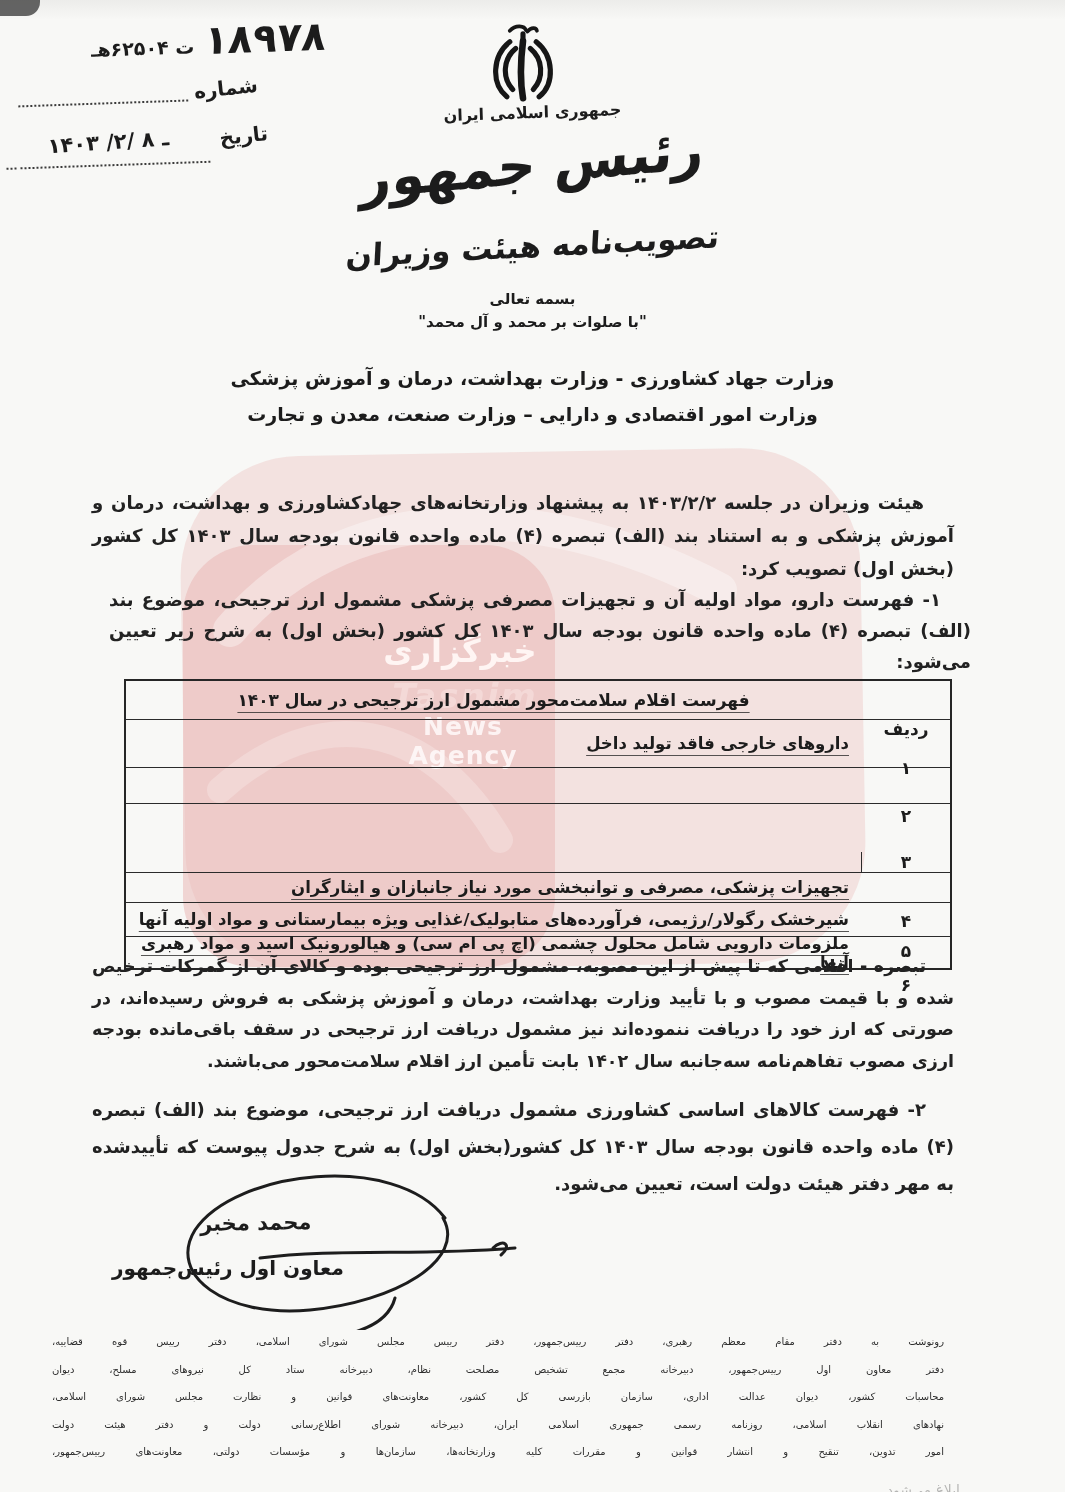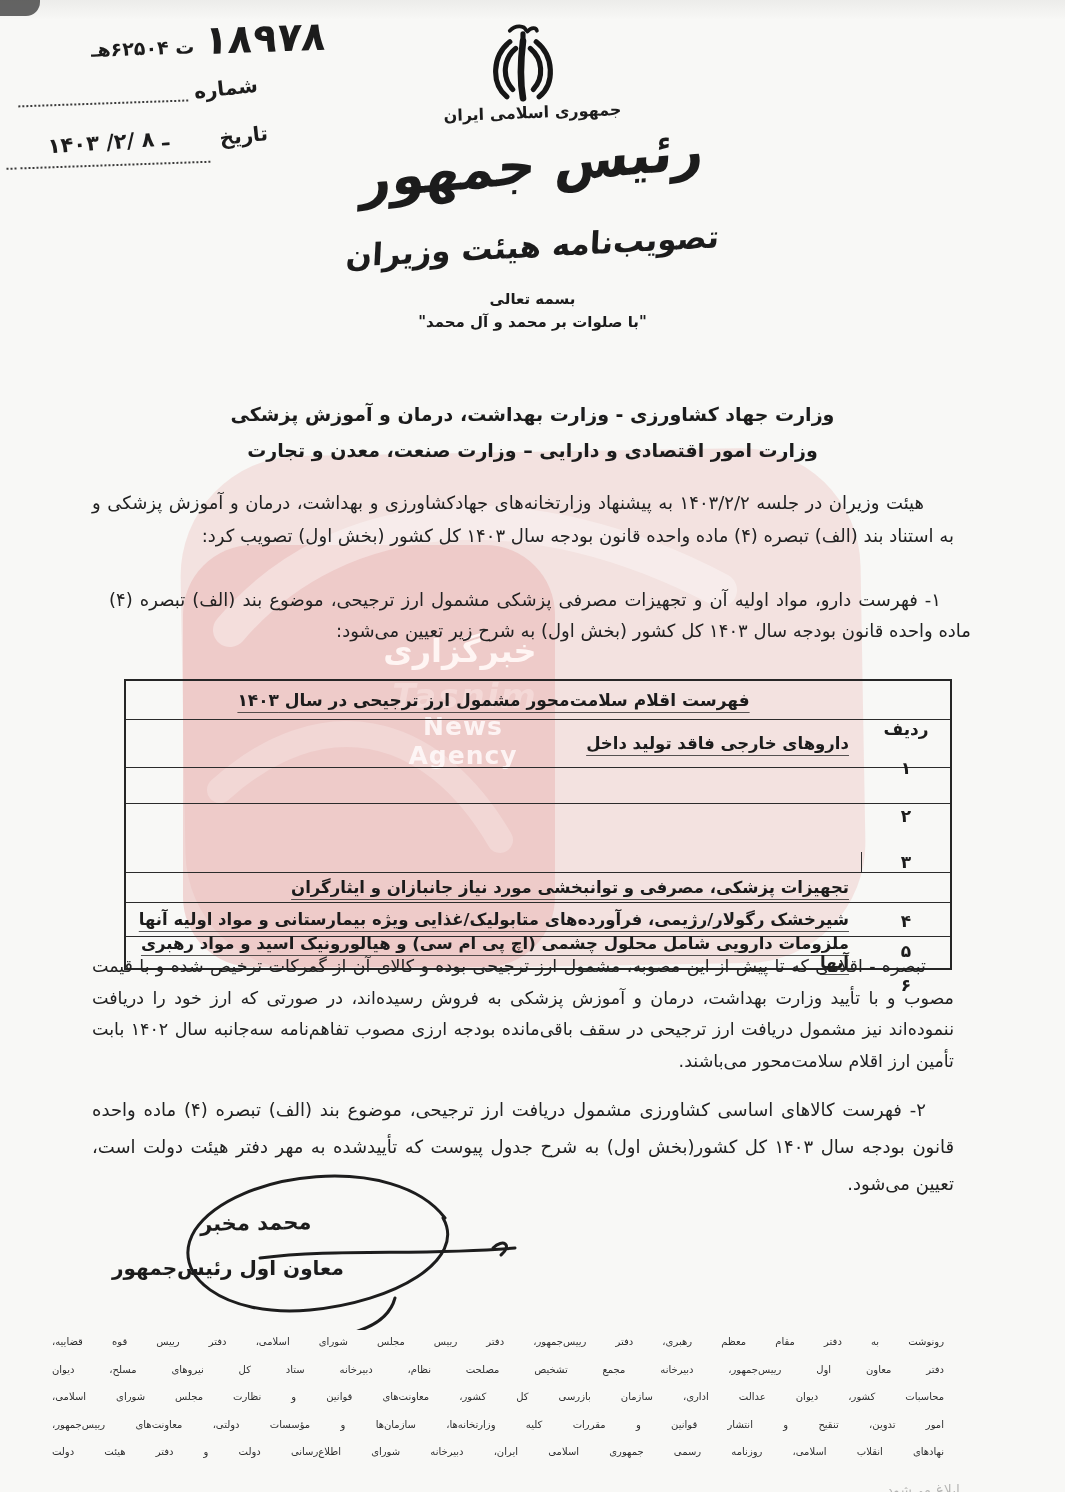--- a/index.html
+++ b/index.html
@@ -40,24 +40,24 @@
 
   
   .emblem{left:479px;top:22px;}
   .h-country{left:0;top:103px;width:1065px;font-size:16px;font-weight:bold;transform:rotate(-2deg);}
   .h-title{left:0;top:133px;width:1065px;font-size:54px;font-weight:bold;transform:rotate(-5deg) skewX(-8deg);}
   .h-doctype{left:0;top:228px;width:1065px;font-size:31px;font-weight:bold;transform:rotate(-3deg) skewX(-6deg);}
   .h-besmele{left:0;top:290px;width:1065px;font-size:15px;font-weight:bold;}
   .h-salawat{left:0;top:313px;width:1065px;font-size:15px;font-weight:bold;}
 
   
-  .addr{left:100px;top:360px;width:865px;font-size:19px;font-weight:bold;line-height:36px;text-align:center;margin-top:36px;}
-
-  
-  .para{left:92px;width:862px;font-size:18px;font-weight:normal;text-align:justify;color:#222;}
+  .addr{left:100px;top:360px;width:865px;font-size:19px;font-weight:bold;line-height:36px;text-align:center;}
+
+  
+  .para{left:92px;width:862px;font-size:18px;font-weight:bold;text-align:justify;color:#222;}
   .p-intro{top:486px;line-height:33px;text-indent:30px;}
   .p-item1{top:584px;line-height:31px;text-indent:30px;margin-left:17px;}
   .p-note{top:951px;line-height:31.5px;font-size:17.5px;text-indent:28px;}
   .p-item2{top:1091px;line-height:37px;font-size:18px;text-indent:28px;}
 
   
   .tbl{left:124px;top:679px;width:824px;border:2px solid #262626;direction:rtl;background:rgba(255,255,255,0.0);}
   .trow{display:flex;direction:rtl;border-top:1.5px solid #2b2b2b;}
   .trow:first-child{border-top:none;}
   .tno{width:88px;border-left:1.5px solid #2b2b2b;display:flex;align-items:center;justify-content:center;
@@ -187,19 +187,19 @@
         <path d="M300,138 C292,168 248,182 196,176"></path>
       </g>
     </svg>
     <div class="abs sig-name rtl">محمد مخبر</div>
     <div class="abs sig-title rtl">معاون اول رئیس‌جمهور</div>
 
     <div class="abs footer rtl">
       <div class="f-line">رونوشت به دفتر مقام معظم رهبری، دفتر رییس‌جمهور، دفتر رییس مجلس شورای اسلامی، دفتر رییس قوه قضاییه،</div>
       <div class="f-line">دفتر معاون اول رییس‌جمهور، دبیرخانه مجمع تشخیص مصلحت نظام، دبیرخانه ستاد کل نیروهای مسلح، دیوان</div>
       <div class="f-line">محاسبات کشور، دیوان عدالت اداری، سازمان بازرسی کل کشور، معاونت‌های قوانین و نظارت مجلس شورای اسلامی،</div>
+      <div class="f-line">نهادهای انقلاب اسلامی، روزنامه رسمی جمهوری اسلامی ایران، دبیرخانه شورای اطلاع‌رسانی دولت و دفتر هیئت دولت</div>
       <div class="f-line">امور تدوین، تنقیح و انتشار قوانین و مقررات کلیه وزارتخانه‌ها، سازمان‌ها و مؤسسات دولتی، معاونت‌های رییس‌جمهور،</div>
-      <div class="f-line">نهادهای انقلاب اسلامی، روزنامه رسمی جمهوری اسلامی ایران، دبیرخانه شورای اطلاع‌رسانی دولت و دفتر هیئت دولت</div>
     </div>
     <div class="f-partial">ابلاغ می‌شود.</div>
 
   </div>
 </div>
 
 </body></html>

